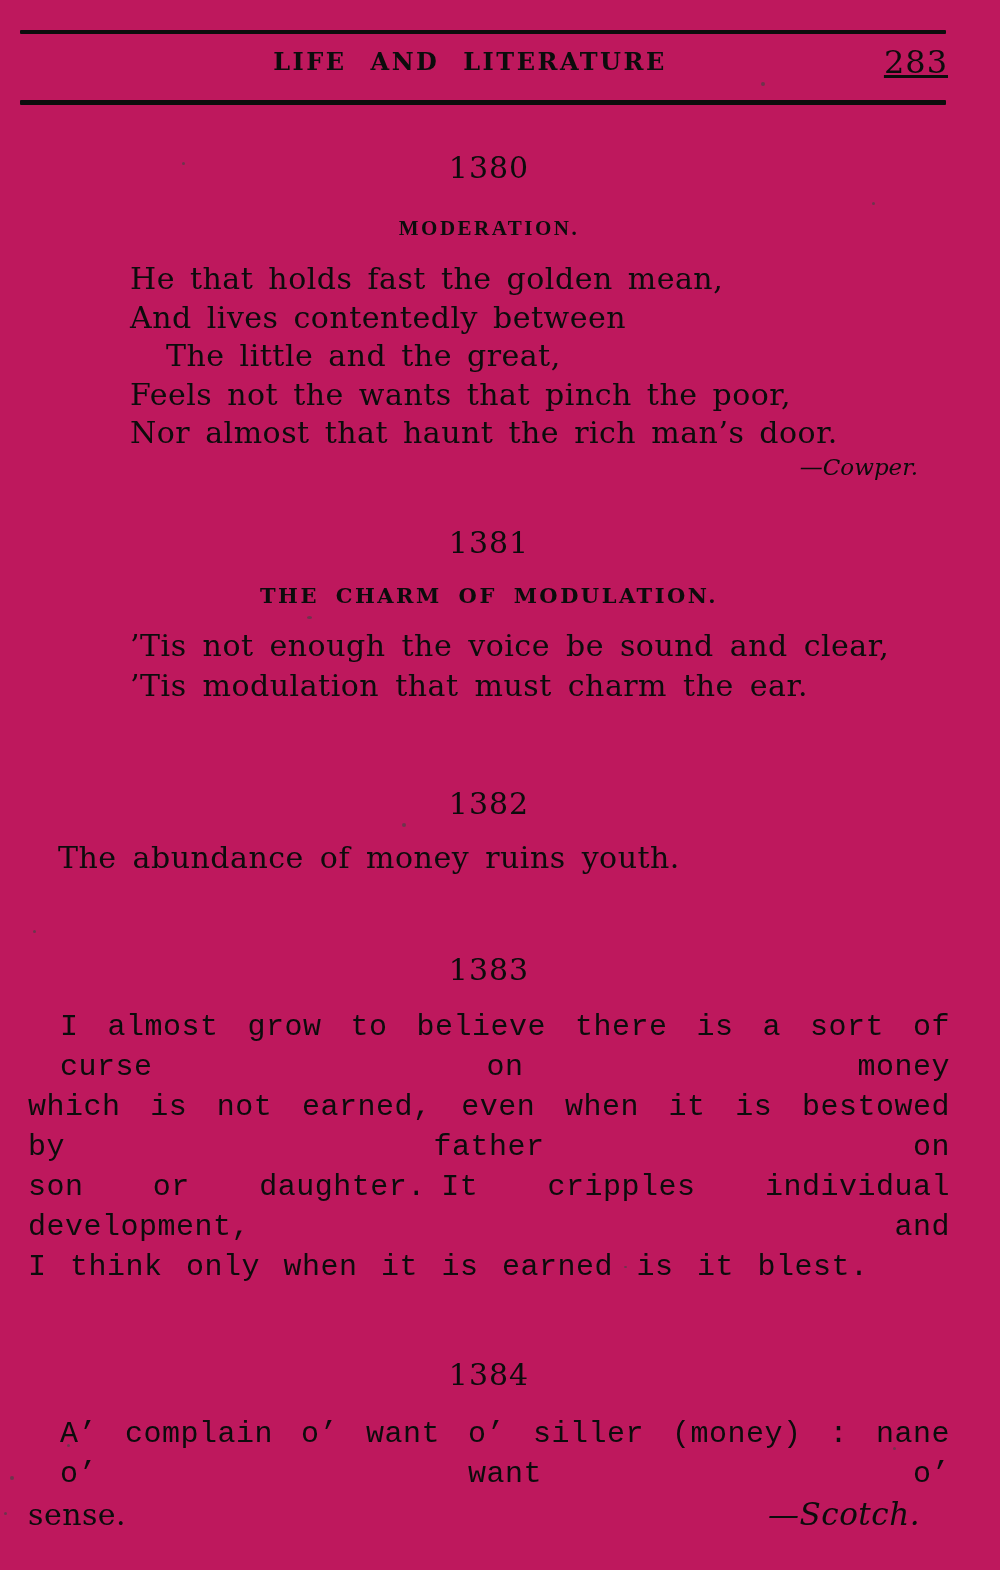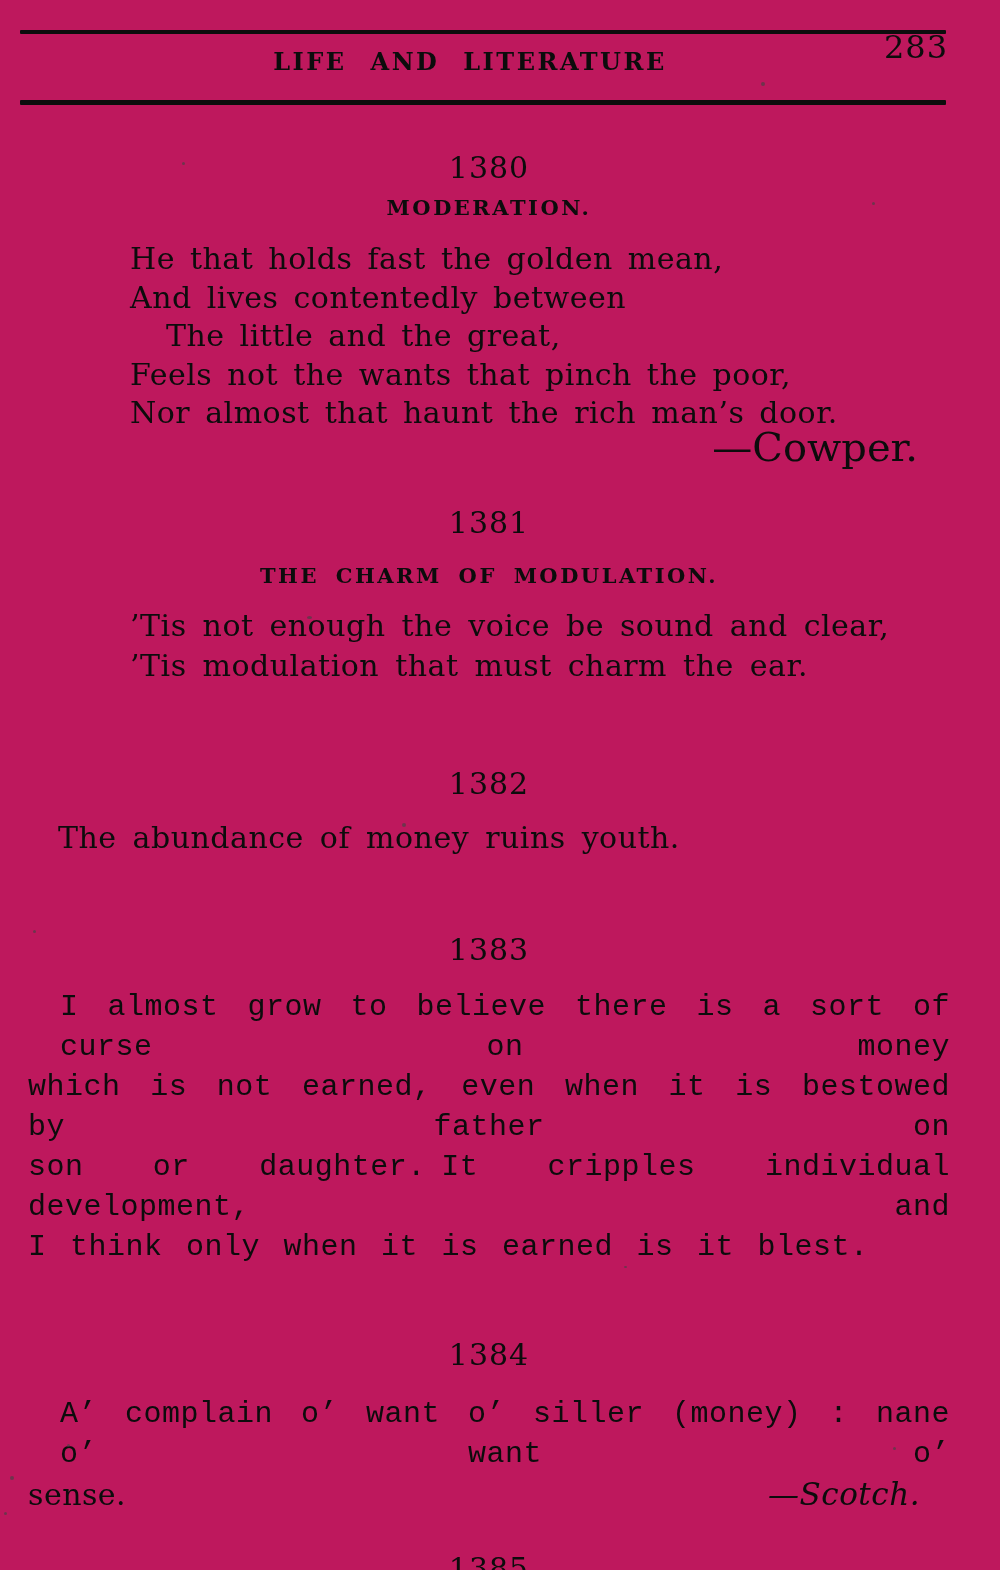--- a/index.html
+++ b/index.html
@@ -19,49 +19,51 @@
   .rule-top { top: 30px; }
   .rule-bottom { top: 100px; height: 5px; }
   .running-title {
     position: absolute; top: 50px; left: 0; right: 60px;
     text-align: center;
     font-size: 24px; line-height: 24px;
     letter-spacing: 2.5px; word-spacing: 13px;
     font-weight: bold;
   }
   .page-number {
-    position: absolute; top: 32px; right: 52px;
+    position: absolute; top: 47px; right: 52px;
     font-size: 32px; line-height: 30px;
     letter-spacing: 1px;
+    text-decoration: underline;
   }
   
   .entry { display: flow-root; }
   .entry-number {
     text-align: center;
     font-size: 30px; line-height: 32px;
     letter-spacing: 1px;
   }
   .entry-heading {
     text-align: center;
     font-size: 21px; line-height: 24px;
     letter-spacing: 2.5px; word-spacing: 7px;
     font-weight: bold;
   }
   .m-num-1380 { margin-top: 152px; }
-  .m-head-1380 { margin-top: 12px; }
+  .m-head-1380 { margin-top: 32px; font-family: Liberation Serif, serif; }
   .poem {
     margin-left: 102px; margin-top: 20px;
     font-size: 30px; line-height: 38.5px;
     letter-spacing: 0.5px; word-spacing: 5px;
   }
   .poem-line.indent { padding-left: 36px; }
   .attribution {
     margin-top: -2px;
     text-align: right; padding-right: 32px;
-    font-size: 40px; line-height: 32px;
+    font-style: italic;
+    font-size: 23px; line-height: 32px;
     word-spacing: 3px;
   }
   .m-num-1381 { margin-top: 44px; }
   .m-head-1381 { margin-top: 25px; }
   .couplet {
     margin-left: 102px; margin-top: 18px;
     font-size: 30px; line-height: 40px;
     letter-spacing: 0.5px; word-spacing: 6px;
   }
   .m-num-1382 { margin-top: 82px; }

